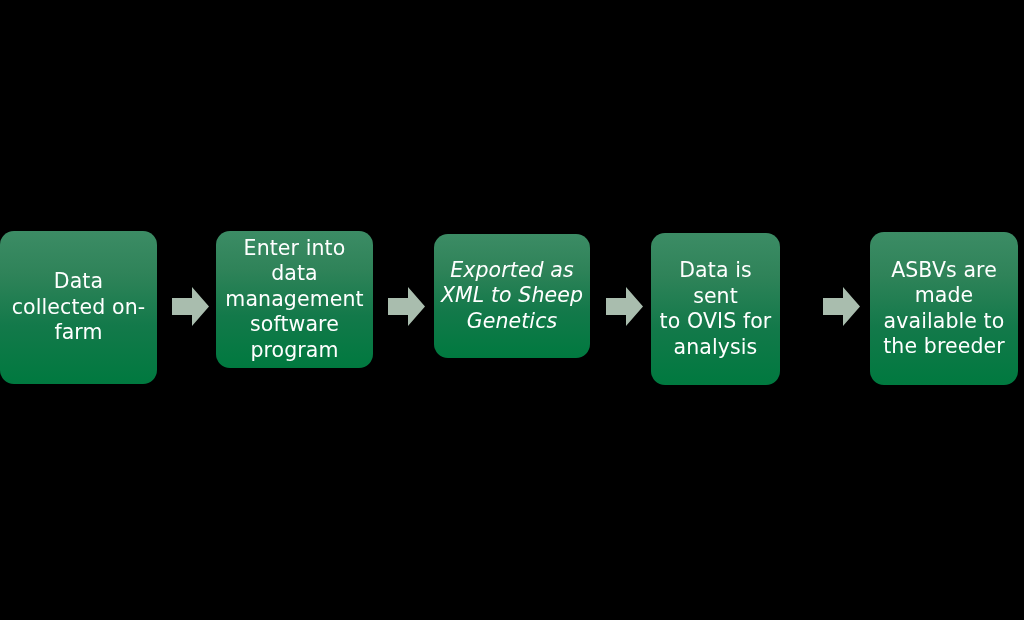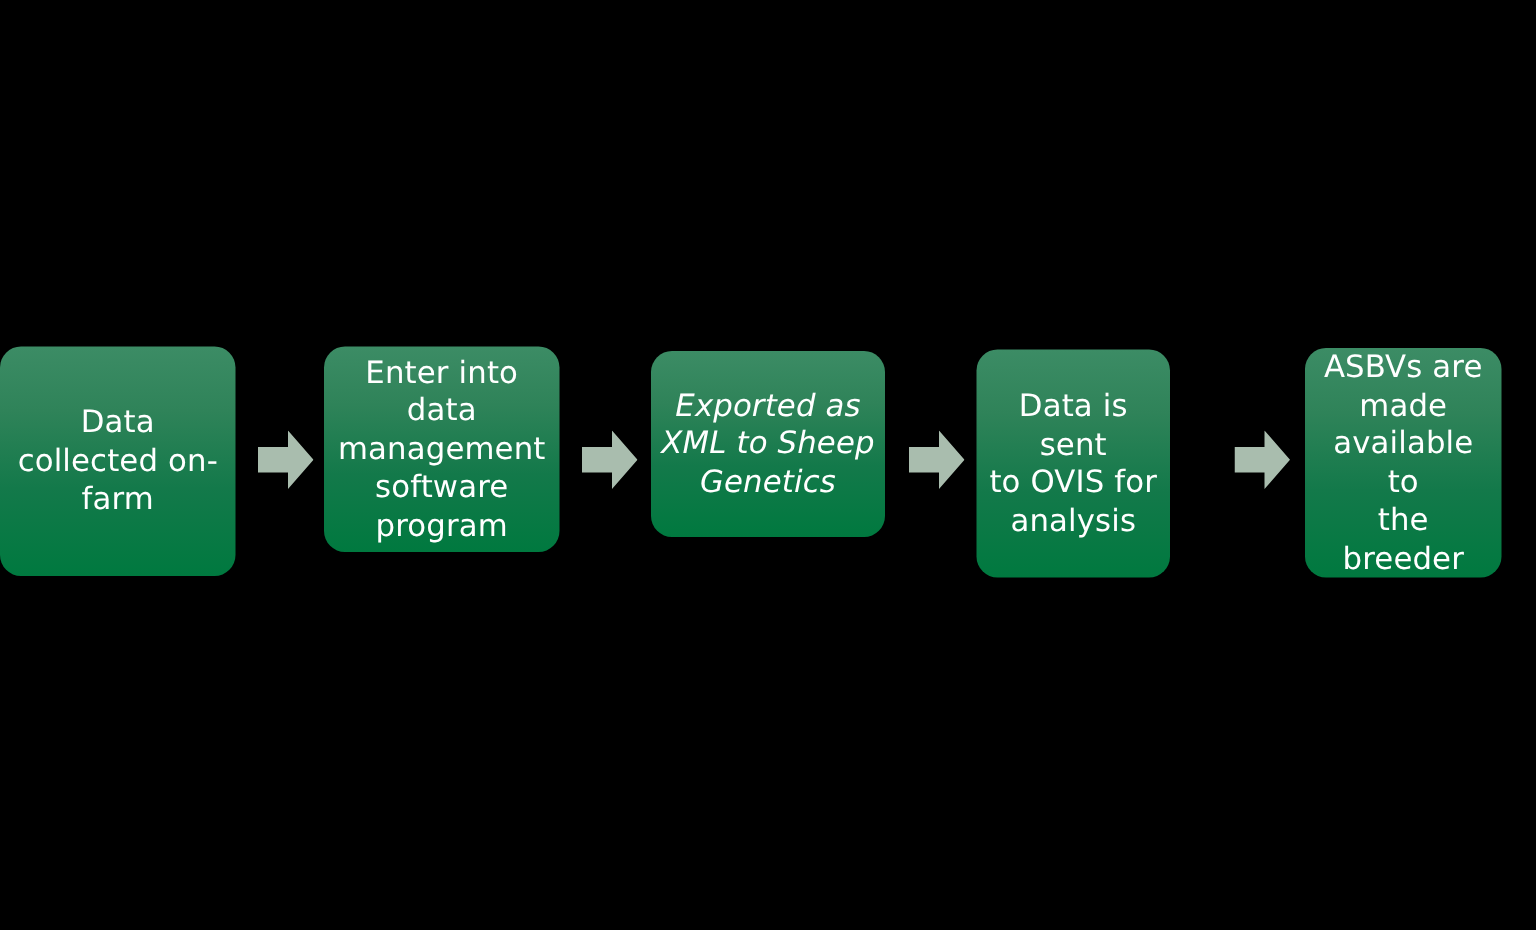--- a/index.html
+++ b/index.html
@@ -114,21 +114,21 @@
 to OVIS for
 analysis</div>
     </div>
 
     <div class="arrow" style="left:823px; top:56px;">
       <svg viewBox="0 0 37 39" xmlns="http://www.w3.org/2000/svg" aria-hidden="true">
         <polygon points="0,11 20,11 20,0 37,19.5 20,39 20,28 0,28" fill="#a9bdae"></polygon>
       </svg>
     </div>
 
-    <div class="step-box" style="left:870px; top:1px; width:131px; height:153px;">
+    <div class="step-box" style="left:870px; top:1px; width:148px; height:153px;">
       <div class="step-label">ASBVs are
 made
 available to
 the breeder</div>
     </div>
 
   </div>
 </div>
 
 </body></html>

